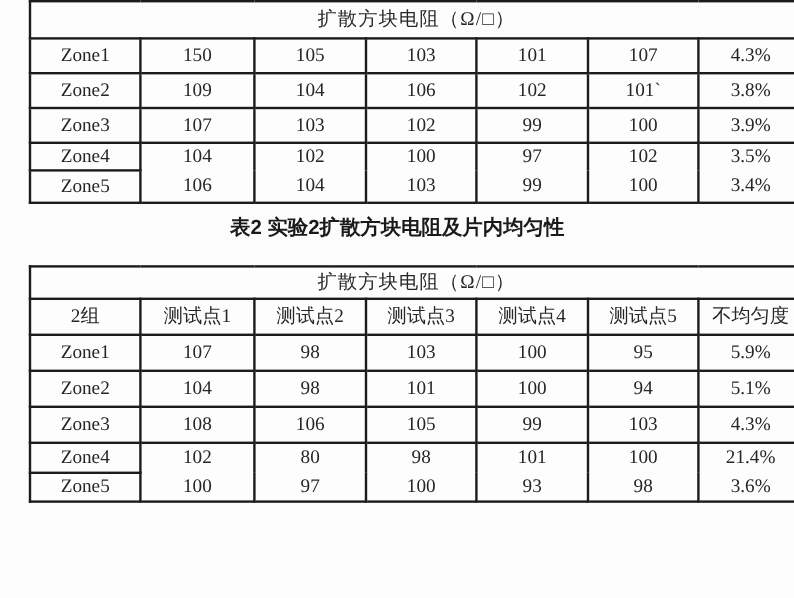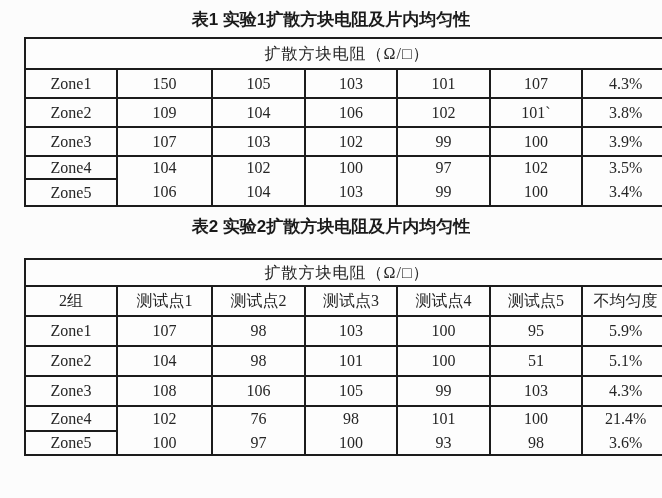--- a/index.html
+++ b/index.html
@@ -68,21 +68,20 @@
   
   table.res-table td.no-bb { border-bottom: 0; }
   table.res-table td.no-bt { border-top: 0; }
 </style>
 </head>
 <body>
 
 <div class="doc">
 
   <section>
-    <div class="tbl-title title-1">表1 实验1扩散方块电阻及片内均匀性</div>
     <table class="res-table" id="tbl0">
       <colgroup>
           <col style="width: 92px;">
           <col style="width: 95px;">
           <col style="width: 93px;">
           <col style="width: 92px;">
           <col style="width: 93px;">
           <col style="width: 92px;">
           <col style="width: 87px;">
         </colgroup>
@@ -176,36 +175,36 @@
             <td>100</td>
             <td>95</td>
             <td>5.9%</td>
           </tr>
           <tr>
             <td>Zone2</td>
             <td>104</td>
             <td>98</td>
             <td>101</td>
             <td>100</td>
-            <td>51</td>
+            <td>94</td>
             <td>5.1%</td>
           </tr>
           <tr>
             <td>Zone3</td>
             <td>108</td>
             <td>106</td>
             <td>105</td>
             <td>99</td>
             <td>103</td>
             <td>4.3%</td>
           </tr>
           <tr>
             <td>Zone4</td>
             <td class="no-bb">102</td>
-            <td class="no-bb">76</td>
+            <td class="no-bb">80</td>
             <td class="no-bb">98</td>
             <td class="no-bb">101</td>
             <td class="no-bb">100</td>
             <td class="no-bb">21.4%</td>
           </tr>
           <tr>
             <td>Zone5</td>
             <td class="no-bt">100</td>
             <td class="no-bt">97</td>
             <td class="no-bt">100</td>

